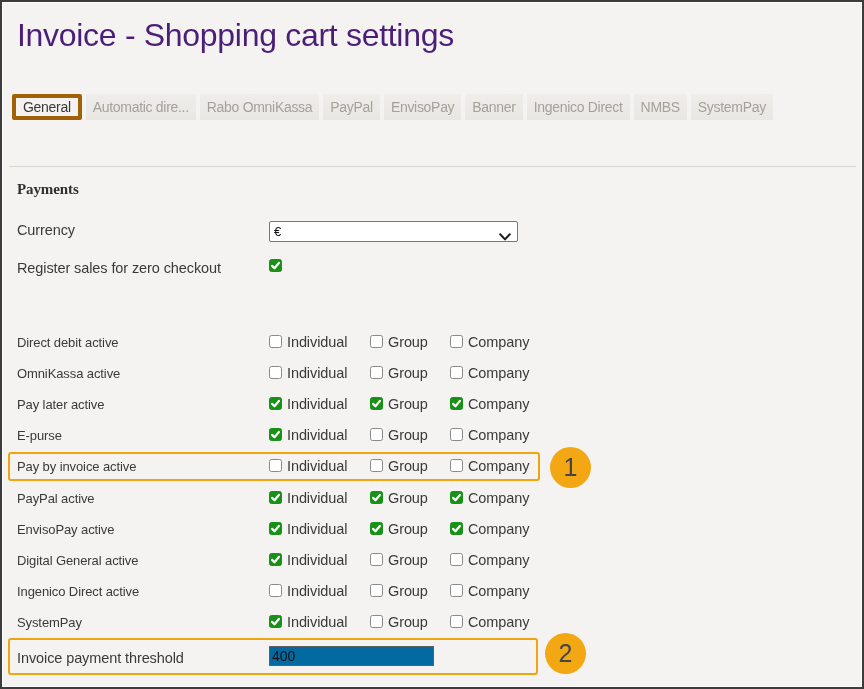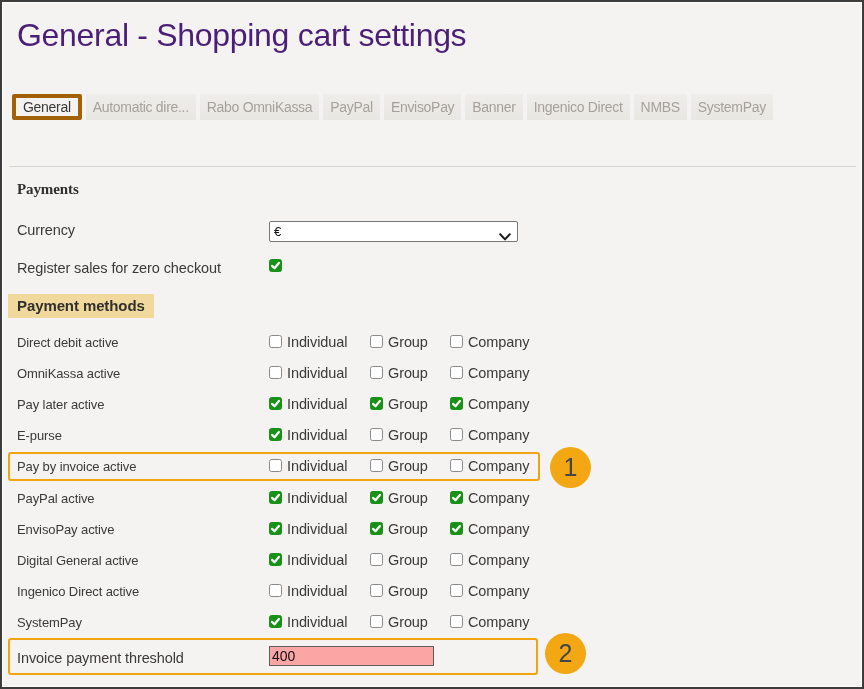--- a/index.html
+++ b/index.html
@@ -101,32 +101,32 @@
   .badge {
     position:absolute; width:41px; height:41px; border-radius:50%;
     background:#f2a713;
     display:flex; align-items:center; justify-content:center;
     font-size:25px; color:#41454c;
   }
   
   .threshold-input {
     position:absolute; left:267px; top:644px; width:165px; height:20px;
     border:1px solid #5f5f5f;
-    background:#fca5a5;
+    background:#0369a1;
     font-family:"Liberation Sans", sans-serif;
     font-size:14px; color:#111;
     padding:0 2px 1px 2px;
   }
 </style>
 </head>
 <body>
 
 <div class="frame">
 
-  <div class="page-title">General - Shopping cart settings</div>
+  <div class="page-title">Invoice - Shopping cart settings</div>
 
   <div class="tabbar">
       <div class="tab active">
         <span class="tab-label">General</span>
       </div>
       <div class="tab">
         <span class="tab-label">Automatic dire...</span>
       </div>
       <div class="tab">
         <span class="tab-label">Rabo OmniKassa</span>
@@ -167,21 +167,20 @@
     </span>
   </div>
 
   <div class="label" style="top:258px;">Register sales for zero checkout</div>
   <span class="cb checked" style="left:267px; top:257px;">
     <svg width="11" height="11" viewBox="0 0 12 12">
         <path d="M2.3 6.4 L4.9 9 L9.7 3.2" fill="none" stroke="#fff" stroke-width="2.4" stroke-linecap="round" stroke-linejoin="round"></path>
       </svg>
   </span>
 
-  <div class="pm-heading">Payment methods</div>
 
   <div>
       <div class="pm-row" style="top: 324px;">
     <span class="row-label">Direct debit active</span>
     <span class="cb c0">
           <svg width="11" height="11" viewBox="0 0 12 12">
             <path d="M2.3 6.4 L4.9 9 L9.7 3.2" fill="none" stroke="#fff" stroke-width="2.4" stroke-linecap="round" stroke-linejoin="round"></path>
           </svg>
         </span>
     <span class="cbl l0">Individual</span>

